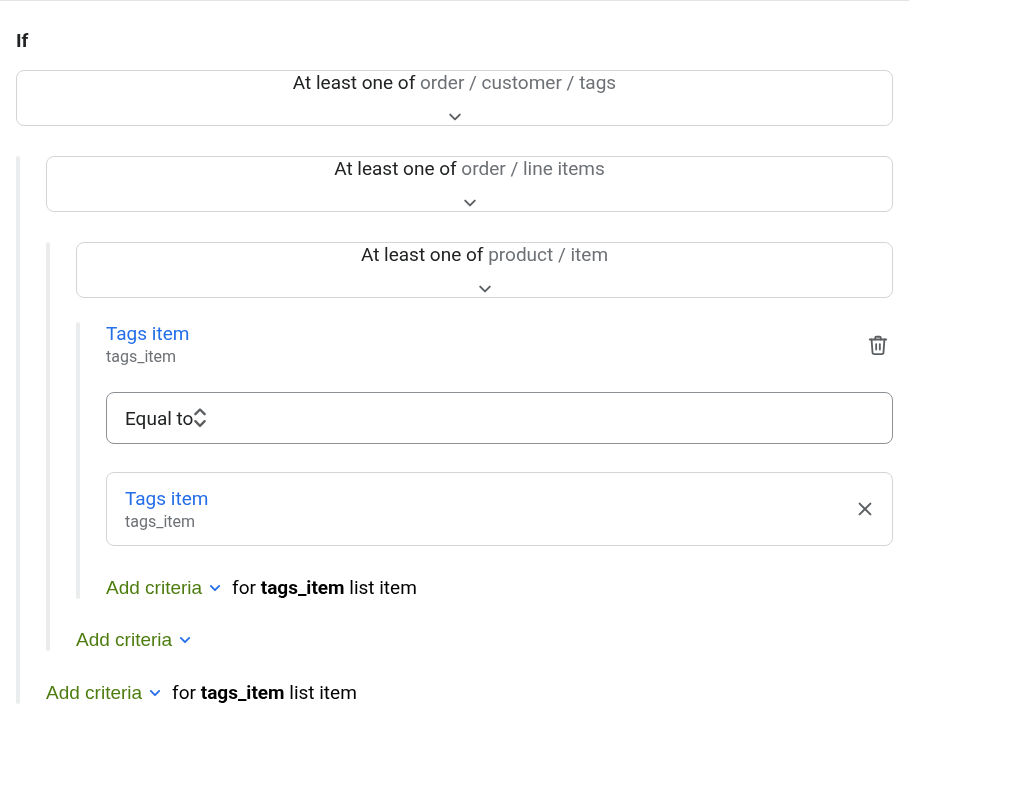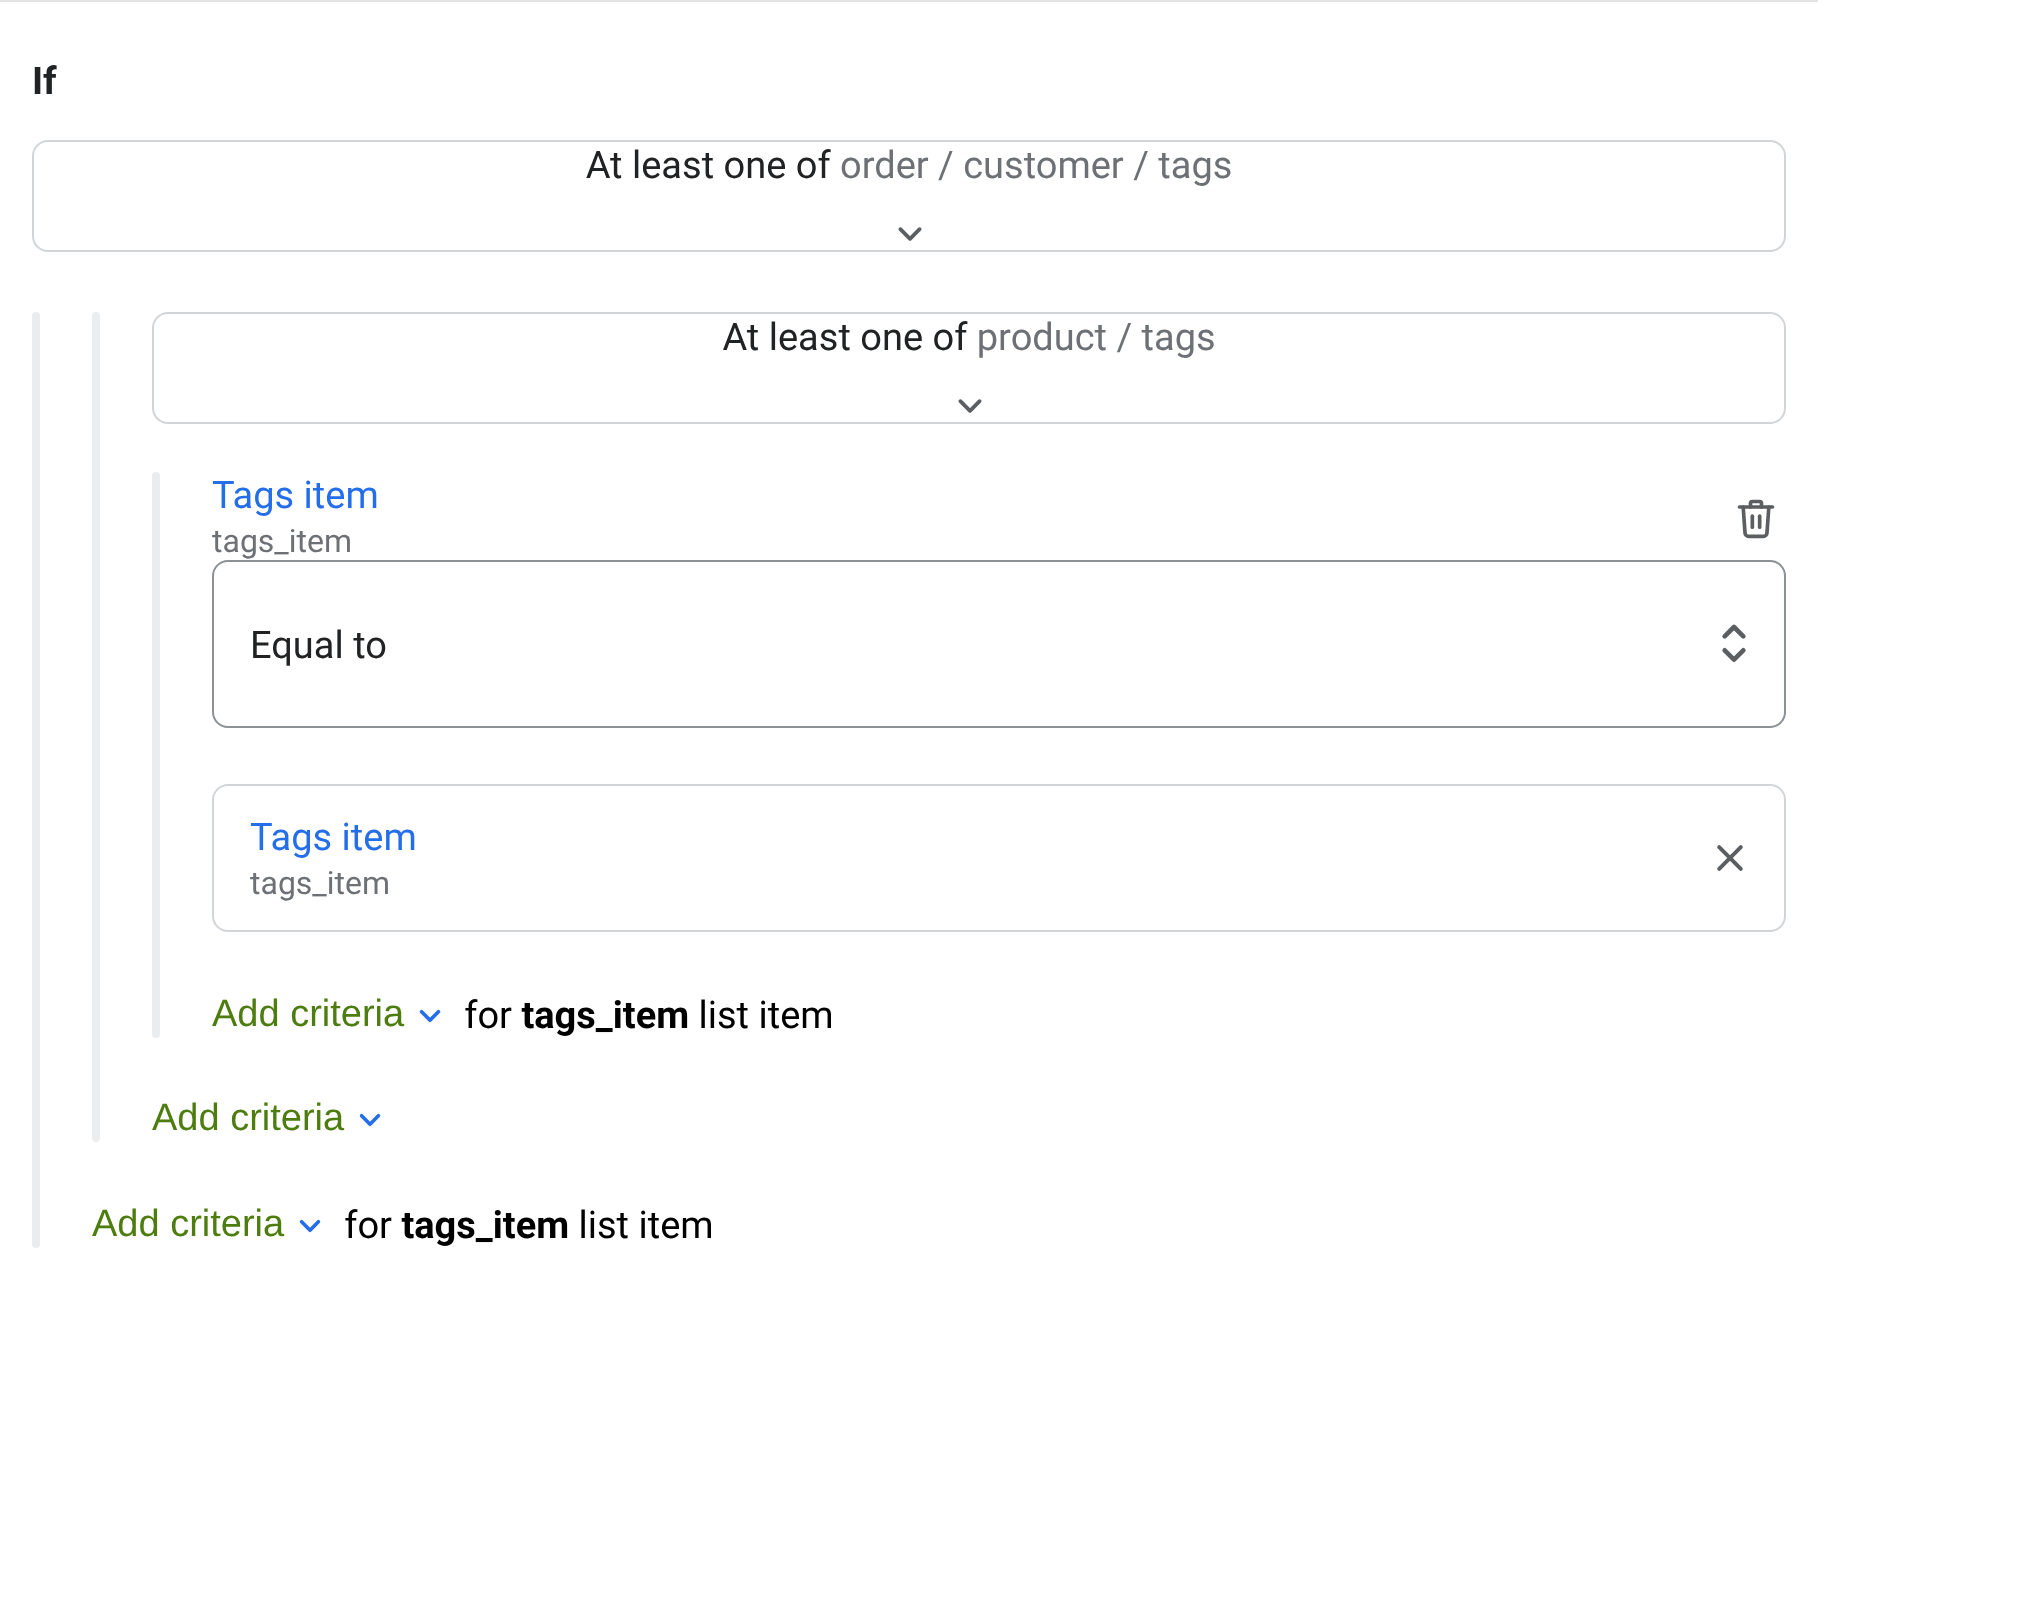--- a/index.html
+++ b/index.html
@@ -97,25 +97,25 @@
     padding: 0;
     cursor: pointer;
     color: #6d7175;
     margin-top: 12px;
     margin-right: 4px;
   }
 
   .select-box {
     display: flex;
     align-items: center;
-    justify-content: space-between;
     height: 50px;
     border: 1px solid #8c9196;
     border-radius: 8px;
-    padding: 16px 18px;
+    padding: 0 18px;
+    margin-top: 26px;
     background: #ffffff;
     cursor: pointer;
   }
   .select-box .sel-label {
     font-size: 19px;
     color: #202223;
   }
   .stepper-icon {
     width: 14px;
     color: #5c5f62;
@@ -188,26 +188,36 @@
     </span>
     <span>
       <svg class="chevron-down" viewBox="0 0 20 20" fill="none" stroke="#5c5f62" stroke-width="2.4" stroke-linecap="round" stroke-linejoin="round">
           <polyline points="4,7 10,13 16,7"></polyline>
         </svg>
     </span>
   </div>
 
   <div class="indent-wrap">
 
+    <div class="row">
+      <span class="row-text">
+        <span>At least one of </span><span class="grey">order / line items</span>
+      </span>
+      <span>
+        <svg class="chevron-down" viewBox="0 0 20 20" fill="none" stroke="#5c5f62" stroke-width="2.4" stroke-linecap="round" stroke-linejoin="round">
+            <polyline points="4,7 10,13 16,7"></polyline>
+          </svg>
+      </span>
+    </div>
 
     <div class="indent-wrap">
 
       <div class="row">
         <span class="row-text">
-          <span>At least one of </span><span class="grey">product / tags</span>
+          <span>At least one of </span><span class="grey">product / item</span>
         </span>
         <span>
           <svg class="chevron-down" viewBox="0 0 20 20" fill="none" stroke="#5c5f62" stroke-width="2.4" stroke-linecap="round" stroke-linejoin="round">
               <polyline points="4,7 10,13 16,7"></polyline>
             </svg>
         </span>
       </div>
 
       <div class="criteria-block">
 

